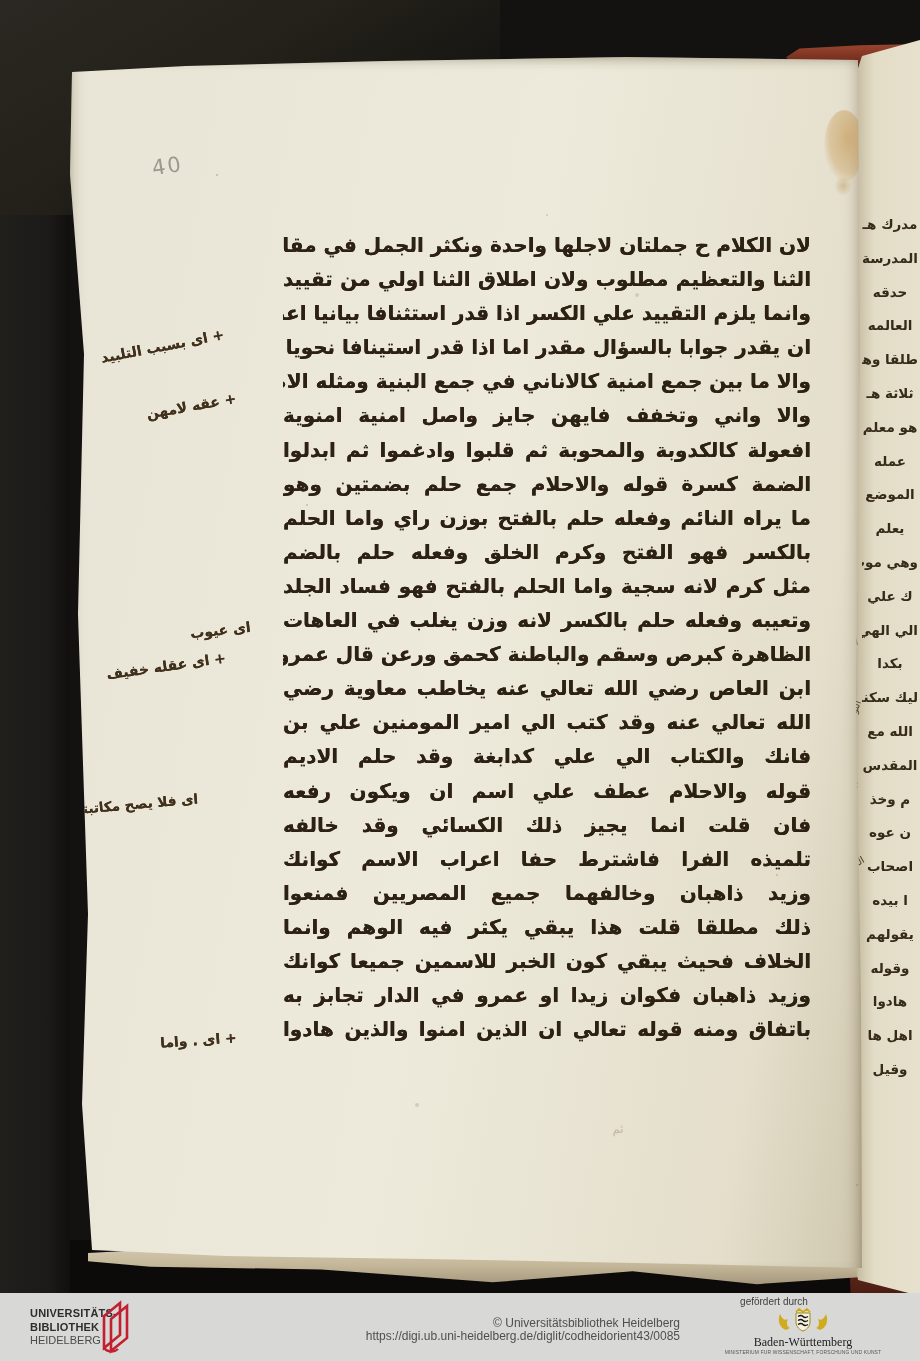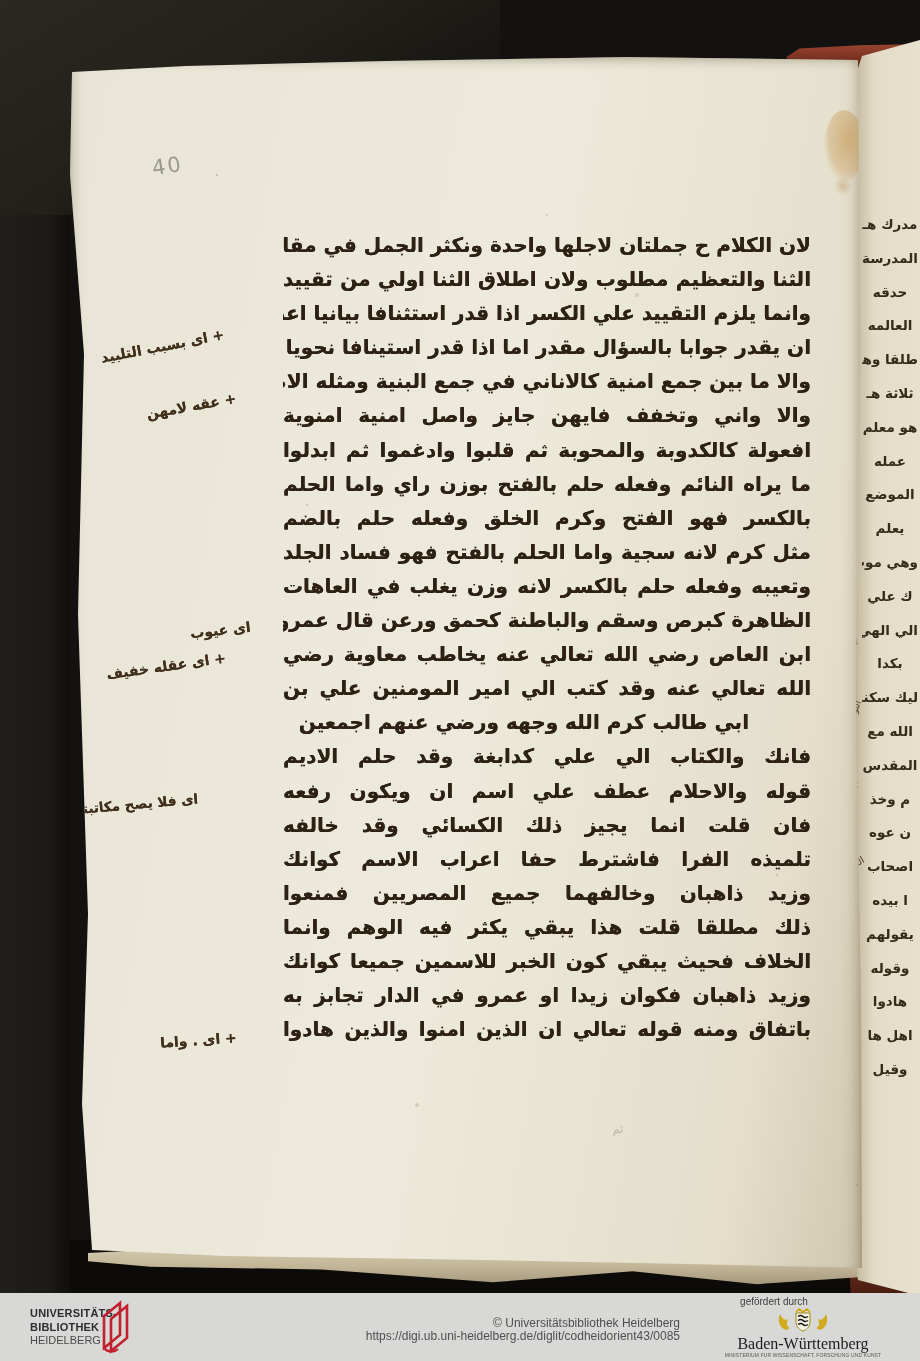--- a/index.html
+++ b/index.html
@@ -75,21 +75,21 @@
   .footer{position:absolute;left:0;top:1293px;width:920px;height:68px;background:#d8d8d6;z-index:10;
       font-family:"Liberation Sans",sans-serif;}
   .lib-name{position:absolute;left:30px;top:14px;line-height:13.5px;font-size:11px;color:#2d2d2d;}
   .lib-name .b{font-weight:bold;letter-spacing:.2px;}
   .lib-name .r{color:#4a4a4a;}
   .lib-logo{position:absolute;left:94px;top:6px;}
   .center-credit{position:absolute;left:220px;top:24px;width:460px;text-align:right;
       font-size:12px;line-height:13px;color:#4f4f4f;}
   .funding{position:absolute;left:690px;top:3px;width:226px;text-align:center;}
   .funding .flabel{font-size:10px;color:#3e3e3e;padding-right:58px;}
-  .funder-name{font-family:"Liberation Serif",serif;font-size:16px;color:#1c1c1c;margin-top:1px;}
+  .funder-name{font-family:"Liberation Serif",serif;font-size:12px;color:#1c1c1c;margin-top:1px;}
   .funder-min{font-size:6px;color:#555;letter-spacing:.2px;transform:scale(.82);transform-origin:center top;}
   .coat{margin:1px auto 0 auto;display:block;}
 </style>
 </head>
 <body>
 
 <div class="stage">
 
   <div class="cloth-bottom"></div>
   <div class="cloth-left"></div>
@@ -144,28 +144,28 @@
 
     <div class="ms-text">
 
     <div class="ms-line">لان الكلام ح جملتان لاجلها واحدة ونكثر الجمل في مقام</div>
         <div class="ms-line">الثنا والتعظيم مطلوب ولان اطلاق الثنا اولي من تقييد</div>
         <div class="ms-line">وانما يلزم التقييد علي الكسر اذا قدر استثنافا بيانيا اعني</div>
         <div class="ms-line">ان يقدر جوابا بالسؤال مقدر اما اذا قدر استينافا نحويا فلا</div>
         <div class="ms-line">والا ما بين جمع امنية كالاناني في جمع البنية ومثله الاضحي</div>
         <div class="ms-line">والا واني وتخفف فايهن جايز واصل امنية امنوية</div>
         <div class="ms-line">افعولة كالكدوبة والمحوبة ثم قلبوا وادغموا ثم ابدلوا</div>
+        <div class="ms-line">الضمة كسرة قوله والاحلام جمع حلم بضمتين وهو</div>
         <div class="ms-line">ما يراه النائم وفعله حلم بالفتح بوزن راي واما الحلم</div>
         <div class="ms-line">بالكسر فهو الفتح وكرم الخلق وفعله حلم بالضم</div>
         <div class="ms-line">مثل كرم لانه سجية واما الحلم بالفتح فهو فساد الجلد</div>
         <div class="ms-line">وتعيبه وفعله حلم بالكسر لانه وزن يغلب في العاهات</div>
         <div class="ms-line">الظاهرة كبرص وسقم والباطنة كحمق ورعن قال عمرو</div>
         <div class="ms-line">ابن العاص رضي الله تعالي عنه يخاطب معاوية رضي</div>
         <div class="ms-line">الله تعالي عنه وقد كتب الي امير المومنين علي بن</div>
-        <div class="ms-line short">ابي طالب كرم الله وجهه ورضي عنهم اجمعين</div>
         <div class="ms-line">فانك والكتاب الي علي كدابغة وقد حلم الاديم</div>
         <div class="ms-line">قوله والاحلام عطف علي اسم ان ويكون رفعه</div>
         <div class="ms-line">فان قلت انما يجيز ذلك الكسائي وقد خالفه</div>
         <div class="ms-line">تلميذه الفرا فاشترط حفا اعراب الاسم كوانك</div>
         <div class="ms-line">وزيد ذاهبان وخالفهما جميع المصريين فمنعوا</div>
         <div class="ms-line">ذلك مطلقا قلت هذا يبقي يكثر فيه الوهم وانما</div>
         <div class="ms-line">الخلاف فحيث يبقي كون الخبر للاسمين جميعا كوانك</div>
         <div class="ms-line">وزيد ذاهبان فكوان زيدا او عمرو في الدار تجابز به</div>
         <div class="ms-line">باتفاق ومنه قوله تعالي ان الذين امنوا والذين هادوا</div>
       </div>

